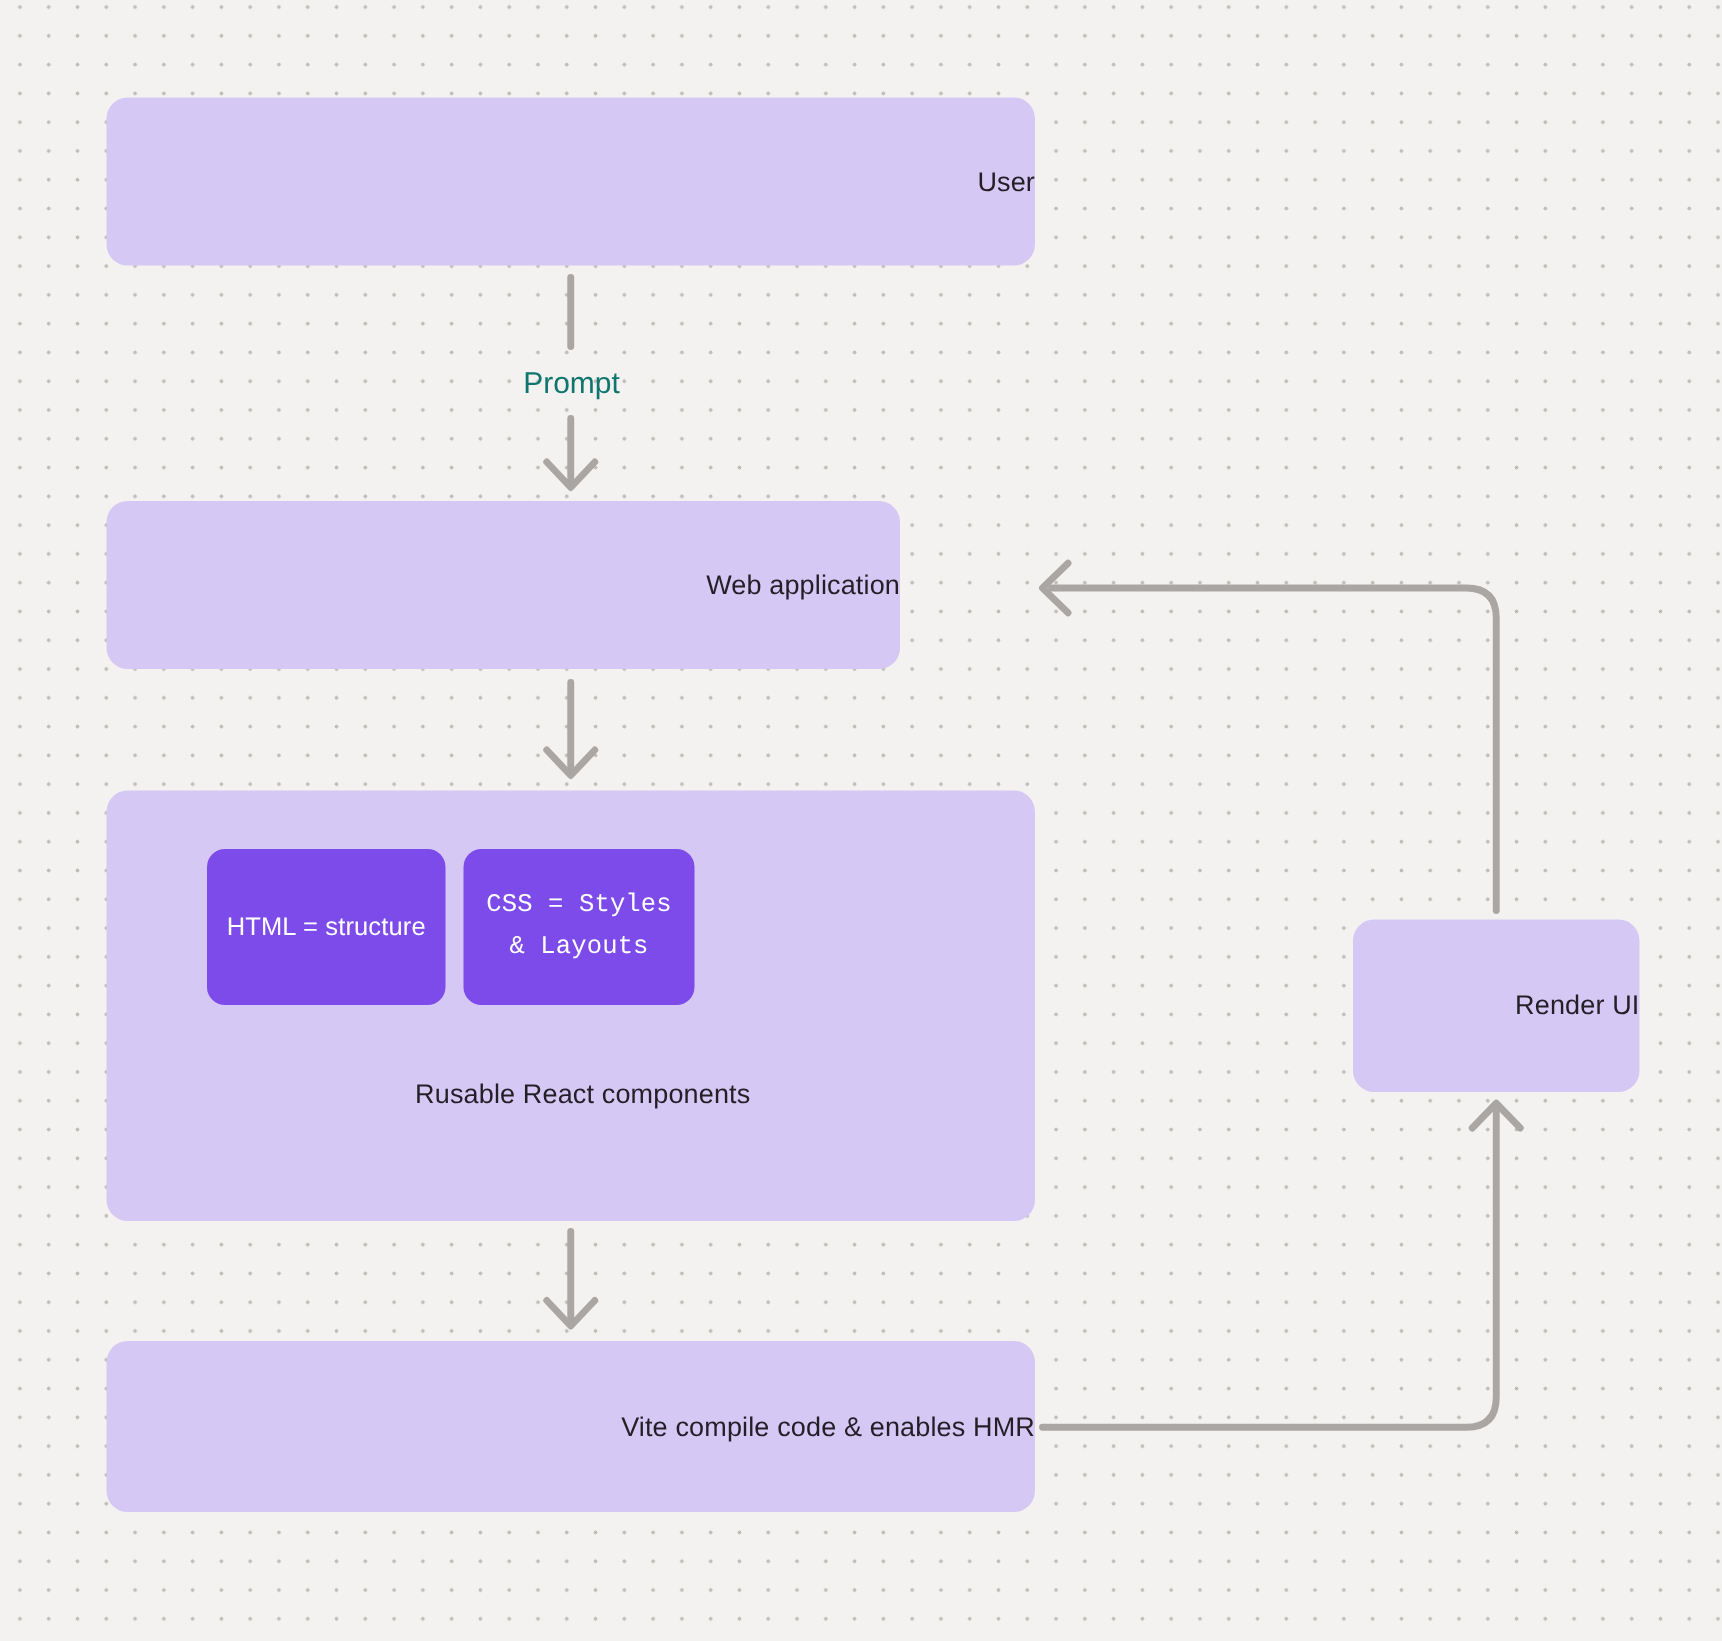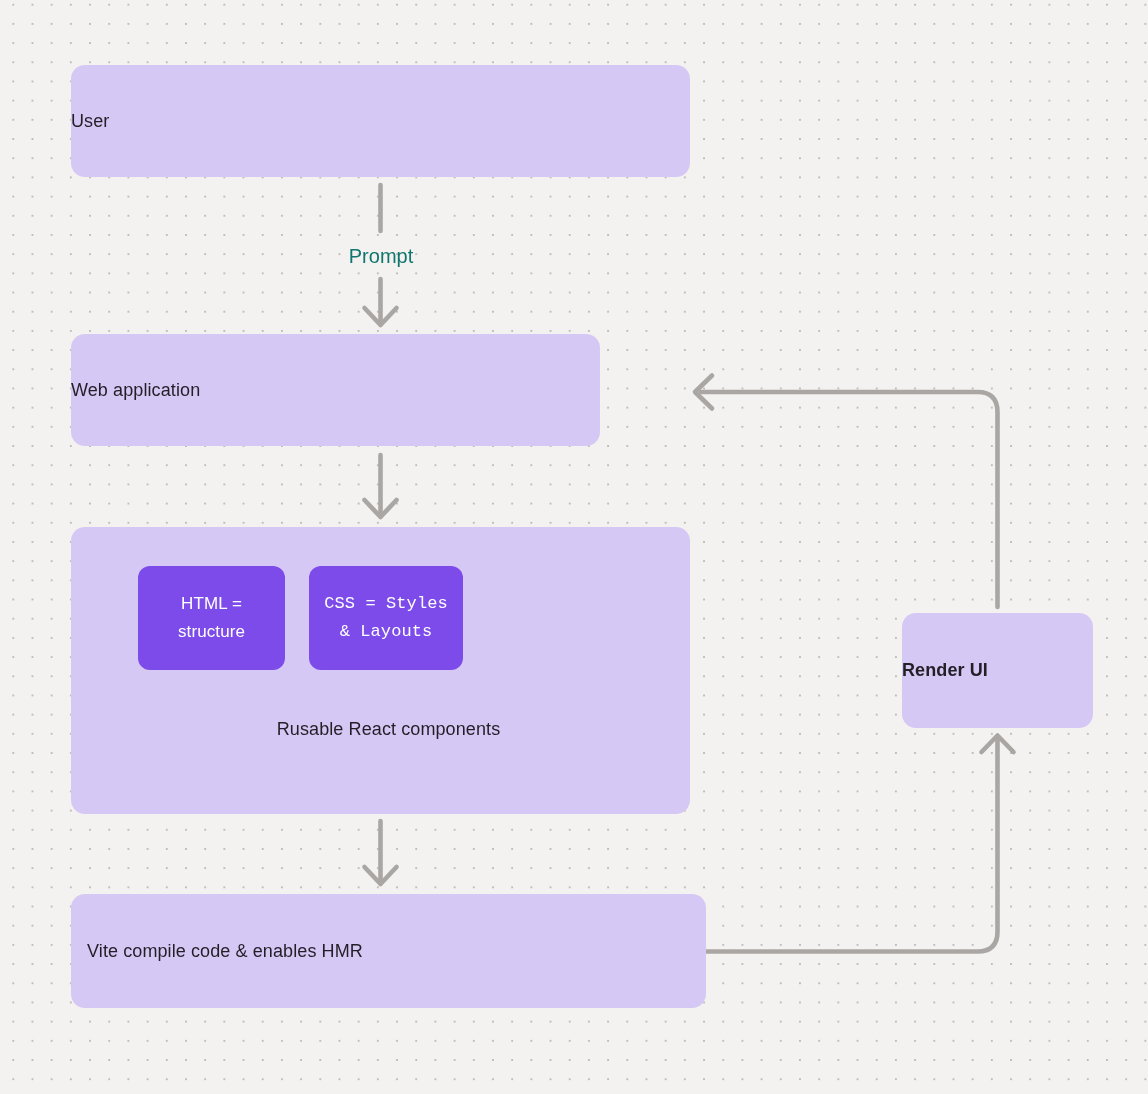--- a/index.html
+++ b/index.html
@@ -17,51 +17,51 @@
     background-position: 3.7px -4.9px;
     font-family: "Liberation Sans", "DejaVu Sans", sans-serif;
     color: #221f26;
   }
   .node {
     position: absolute;
     background: #d6c8f5;
     border-radius: 14px;
     display: flex;
     align-items: center;
-    justify-content: flex-start;
+    justify-content: flex-end;
     text-align: center;
     font-size: 18px;
     font-weight: 500;
     letter-spacing: 0.1px;
     color: #221f26;
   }
   #user-box    { left: 71px;  top: 65px;  width: 619px; height: 112px; }
   #webapp-box  { left: 71px;  top: 334px; width: 529px; height: 112px; }
   #components-box { left: 71px; top: 527px; width: 619px; height: 287px; display: block; }
-  #vite-box    { left: 71px;  top: 894px; width: 619px; height: 114px; padding-left: 16px; }
-  #render-box  { left: 902px; top: 613px; width: 191px; height: 115px; font-weight: bold; }
+  #vite-box    { left: 71px;  top: 894px; width: 619px; height: 114px; }
+  #render-box  { left: 902px; top: 613px; width: 191px; height: 115px; }
 
   .chip {
     position: absolute;
     top: 39px;            
     height: 104px;
     background: #7c4be9;
     border-radius: 12px;
     color: #ffffff;
     font-size: 17px;
     font-weight: 500;
     line-height: 28px;
     display: flex;
     align-items: center;
     justify-content: center;
     text-align: center;
     padding: 0 8px;
     box-sizing: border-box;
   }
-  #chip-html { left: 67px;  width: 147px; }  
+  #chip-html { left: 67px;  width: 159px; }  
   #chip-css  { left: 238px; width: 154px; font-family: Liberation Mono, monospace; }  
   #chip-js   { left: 409px; width: 145px; }  
 
   .caption {
     position: absolute;
     left: 0;
     right: 0;
     top: 192px;           
     text-align: center;
     font-size: 18px;

